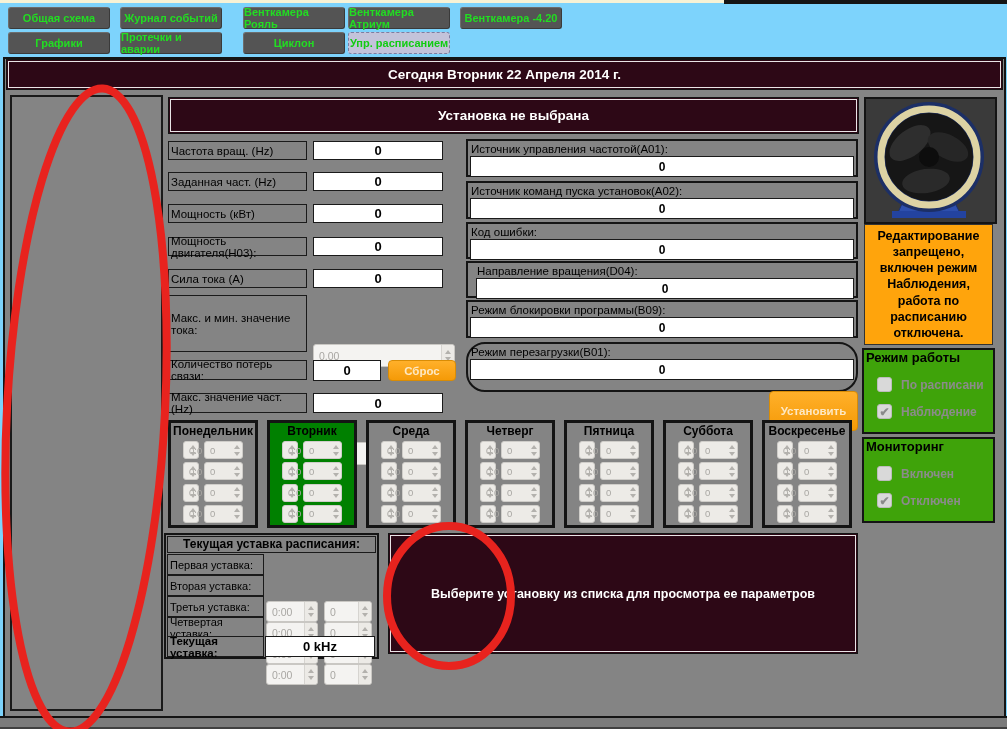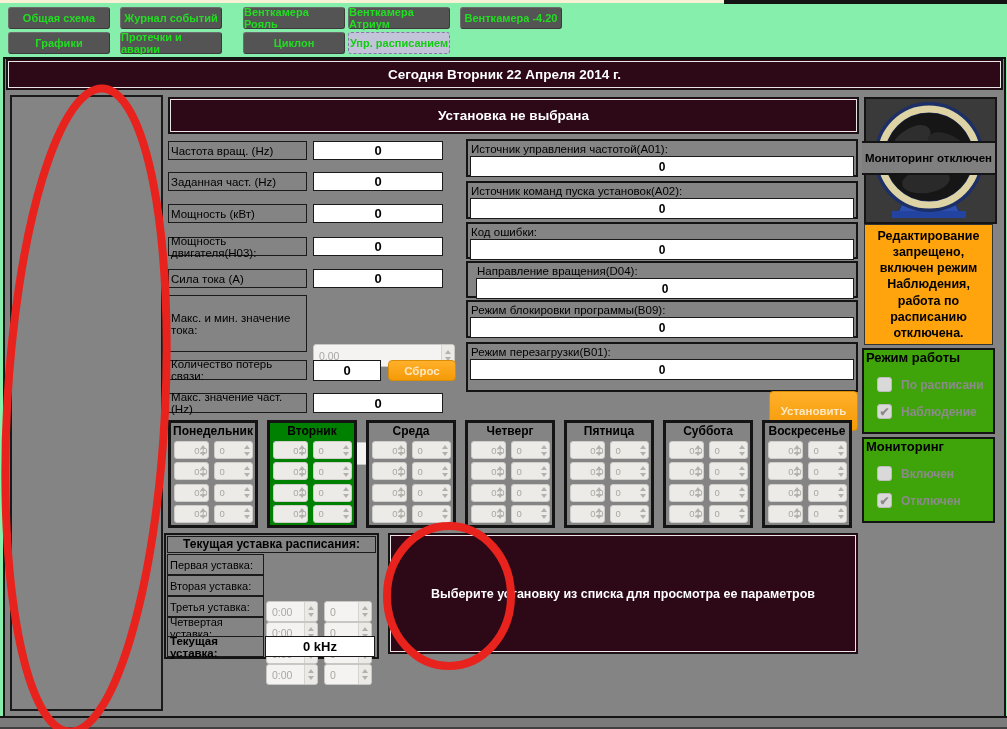--- a/index.html
+++ b/index.html
@@ -1,16 +1,16 @@
 <!DOCTYPE html>
 <html><head>
 <meta charset="utf-8">
 <style>
   html,body{margin:0;padding:0;}
-  #app{position:relative;width:1007px;height:729px;background:#86efac;
+  #app{position:relative;width:1007px;height:729px;background:#7dd3fc;
        font-family:"Liberation Sans",sans-serif;overflow:hidden;color:#000;}
   .abs{position:absolute;}
 
   
   .top-cream{left:0;top:0;width:724px;height:3px;background:#f7f2d6;}
   .top-black{left:724px;top:0;width:283px;height:4px;background:#141414;}
 
   
   .tb-btn{position:absolute;width:100px;height:20px;background:#545454;
       border:1px solid #3a3a3a;border-top-color:#6d6d6d;border-left-color:#6d6d6d;
@@ -62,21 +62,21 @@
 
   
   .days{left:168px;top:420px;width:690px;height:110px;display:flex;gap:9px;}
   .day{width:90px;height:108px;border:3px solid #141414;background:#848484;box-sizing:border-box;
       display:flex;flex-direction:column;}
   .day.sel{background:#008000;}
   .day-t{font-size:12px;font-weight:bold;text-align:center;height:16px;line-height:16px;}
   .day-b{flex:1;display:flex;justify-content:center;gap:5px;padding:1px 2px;}
   .day-c{display:flex;flex-direction:column;justify-content:space-between;padding:1px 0;}
   .day .spin{height:18px;font-size:9.5px;}
-  .day .spin.t{width:35px;justify-content:flex-end;}
+  .day .spin.t{width:16px;}
   .day .spin.f{width:39px;}
 
   
   .sp-panel{left:164px;top:533px;width:215px;height:126px;border:2px solid #141414;background:#848484;box-sizing:border-box;}
   .sp-head{margin:1px;border:1px solid #1a1a1a;font-size:12px;font-weight:bold;text-align:center;height:15px;line-height:15px;}
   .sp-row{position:relative;height:21px;margin-top:0px;}
   .sp-row .lbl{left:1px;top:0;width:97px;height:21px;font-size:11px;}
   .sp-row .spin{position:absolute;height:21px;}
   .sp-row .spin.t{left:100px;width:52px;}
   .sp-row .spin.f{left:158px;width:48px;}
@@ -182,21 +182,21 @@
     <div class="gval">0</div>
   </div>
   <div class="rgroup" style="top:261px;height:37px;padding-left:8px;">
     <div class="glbl">Направление вращения(D04):</div>
     <div class="gval">0</div>
   </div>
   <div class="rgroup" style="top:300px;height:38px;">
     <div class="glbl">Режим блокировки программы(В09):</div>
     <div class="gval">0</div>
   </div>
-  <div class="rgroup" style="top:342px;height:50px;">
+  <div class="rgroup" style="top:342px;height:50px;border-radius:19px;">
     <div class="glbl">Режим перезагрузки(В01):</div>
     <div class="gval">0</div>
   </div>
 
   <div class="spin lg abs" style="left:669px;top:391px;width:95px;height:24px;">
     <span>0</span>
     <span class="arrs">
         <i class="up"></i>
         <i class="dn"></i>
       </span>
@@ -746,21 +746,20 @@
       <rect x="26" y="112" width="74" height="7" fill="#2343a0"></rect>
       <circle cx="63" cy="58" r="55" fill="#1c2f66"></circle>
       <circle cx="63" cy="58" r="48" fill="none" stroke="#ddd3a4" stroke-width="7"></circle>
       <circle cx="63" cy="58" r="44" fill="#161616"></circle>
       <ellipse cx="44" cy="44" rx="24" ry="13" fill="#2e2e2e" transform="rotate(-38 44 44)"></ellipse>
       <ellipse cx="82" cy="48" rx="22" ry="12" fill="#262626" transform="rotate(28 82 48)"></ellipse>
       <ellipse cx="60" cy="82" rx="24" ry="12" fill="#2a2a2a" transform="rotate(-8 60 82)"></ellipse>
       <circle cx="63" cy="58" r="10" fill="#0d0d0d"></circle>
     </svg>
   </div>
-  <div class="abs fan-bar">Мониторинг отключен</div>
 
   <div class="abs warn-box">Редактирование запрещено, включен режим Наблюдения, работа по расписанию отключена.</div>
 
   <div class="green-grp" style="top:348px;">
     <div class="gt">Режим работы</div>
   <div class="cb-row">
         <div class="cb">
           <span>✔</span>
         </div>
         <span class="cb-lab">По расписани</span>

